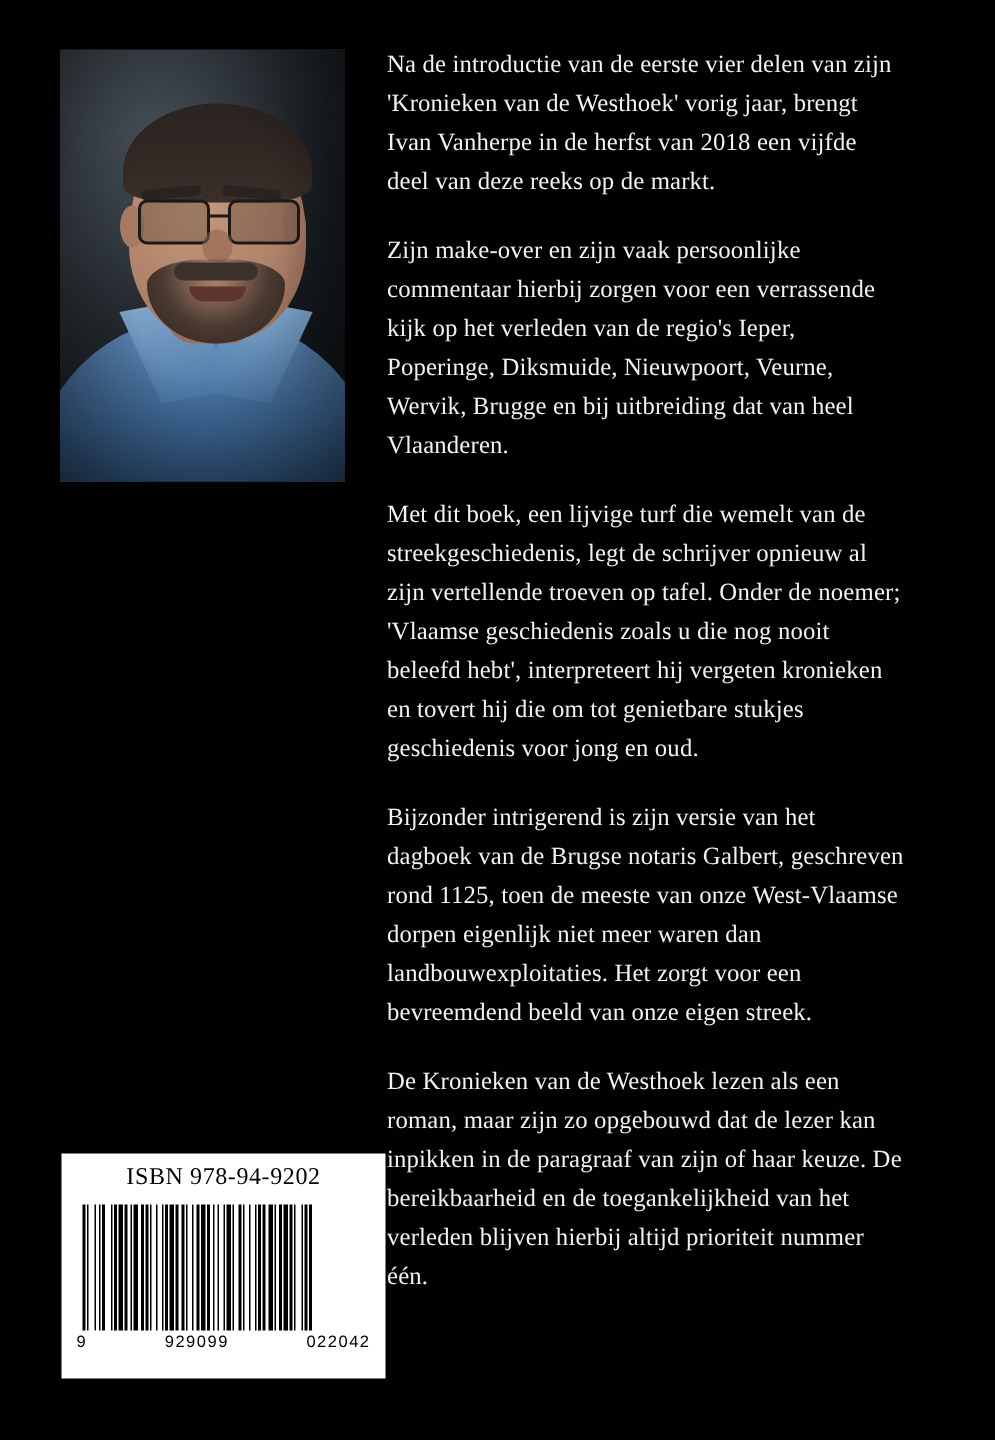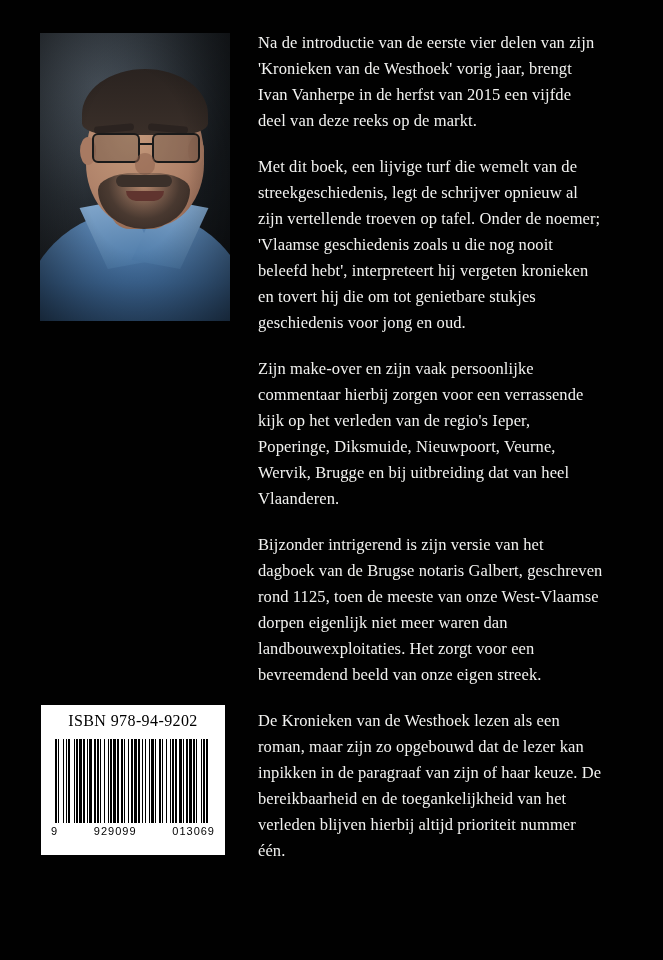--- a/index.html
+++ b/index.html
@@ -177,22 +177,22 @@
   .photo-vignette {
     position: absolute;
     inset: 0;
     background: radial-gradient(ellipse at 50% 45%, rgba(0,0,0,0) 40%, rgba(0,0,0,0.55) 100%);
   }
 
   
   #barcode-block {
     position: absolute;
     left: 41px;
-    top: 705px;
-    width: 184px;
+    top: 769px;
+    width: 216px;
     height: 150px;
     background: #ffffff;
     color: #000000;
   }
   #isbn-text {
     text-align: center;
     font-family: "Liberation Serif", serif;
     font-size: 16px;
     letter-spacing: 0.4px;
     padding-top: 7px;
@@ -363,25 +363,25 @@
         <i style="width: 1.1px; background: rgb(0, 0, 0);"></i>
         <i style="width: 1.1px; background: transparent;"></i>
         <i style="width: 2.2px; background: rgb(0, 0, 0);"></i>
         <i style="width: 1.1px; background: transparent;"></i>
         <i style="width: 2.2px; background: rgb(0, 0, 0);"></i>
         <i style="width: 3.3px; background: transparent;"></i>
       </div>
     <div id="barcode-digits">
       <span>9</span>
       <span>929099</span>
-      <span>013069</span>
+      <span>022042</span>
     </div>
   </div>
 
   <div id="back-cover-text">
-    <p>Na de introductie van de eerste vier delen van zijn 'Kronieken van de Westhoek' vorig jaar, brengt Ivan Vanherpe in de herfst van 2015 een vijfde deel van deze reeks op de markt.</p>
+    <p>Na de introductie van de eerste vier delen van zijn 'Kronieken van de Westhoek' vorig jaar, brengt Ivan Vanherpe in de herfst van 2018 een vijfde deel van deze reeks op de markt.</p>
+    <p>Zijn make-over en zijn vaak persoonlijke commentaar hierbij zorgen voor een verrassende kijk op het verleden van de regio's Ieper, Poperinge, Diksmuide, Nieuwpoort, Veurne, Wervik, Brugge en bij uitbreiding dat van heel Vlaanderen.</p>
     <p>Met dit boek, een lijvige turf die wemelt van de streekgeschiedenis, legt de schrijver opnieuw al zijn vertellende troeven op tafel. Onder de noemer; 'Vlaamse geschiedenis zoals u die nog nooit beleefd hebt', interpreteert hij vergeten kronieken en tovert hij die om tot genietbare stukjes geschiedenis voor jong en oud.</p>
-    <p>Zijn make-over en zijn vaak persoonlijke commentaar hierbij zorgen voor een verrassende kijk op het verleden van de regio's Ieper, Poperinge, Diksmuide, Nieuwpoort, Veurne, Wervik, Brugge en bij uitbreiding dat van heel Vlaanderen.</p>
     <p>Bijzonder intrigerend is zijn versie van het dagboek van de Brugse notaris Galbert, geschreven rond 1125, toen de meeste van onze West-Vlaamse dorpen eigenlijk niet meer waren dan landbouwexploitaties. Het zorgt voor een bevreemdend beeld van onze eigen streek.</p>
     <p>De Kronieken van de Westhoek lezen als een roman, maar zijn zo opgebouwd dat de lezer kan inpikken in de paragraaf van zijn of haar keuze. De bereikbaarheid en de toegankelijkheid van het verleden blijven hierbij altijd prioriteit nummer één.</p>
   </div>
 
 </div>
 
 </body></html>

